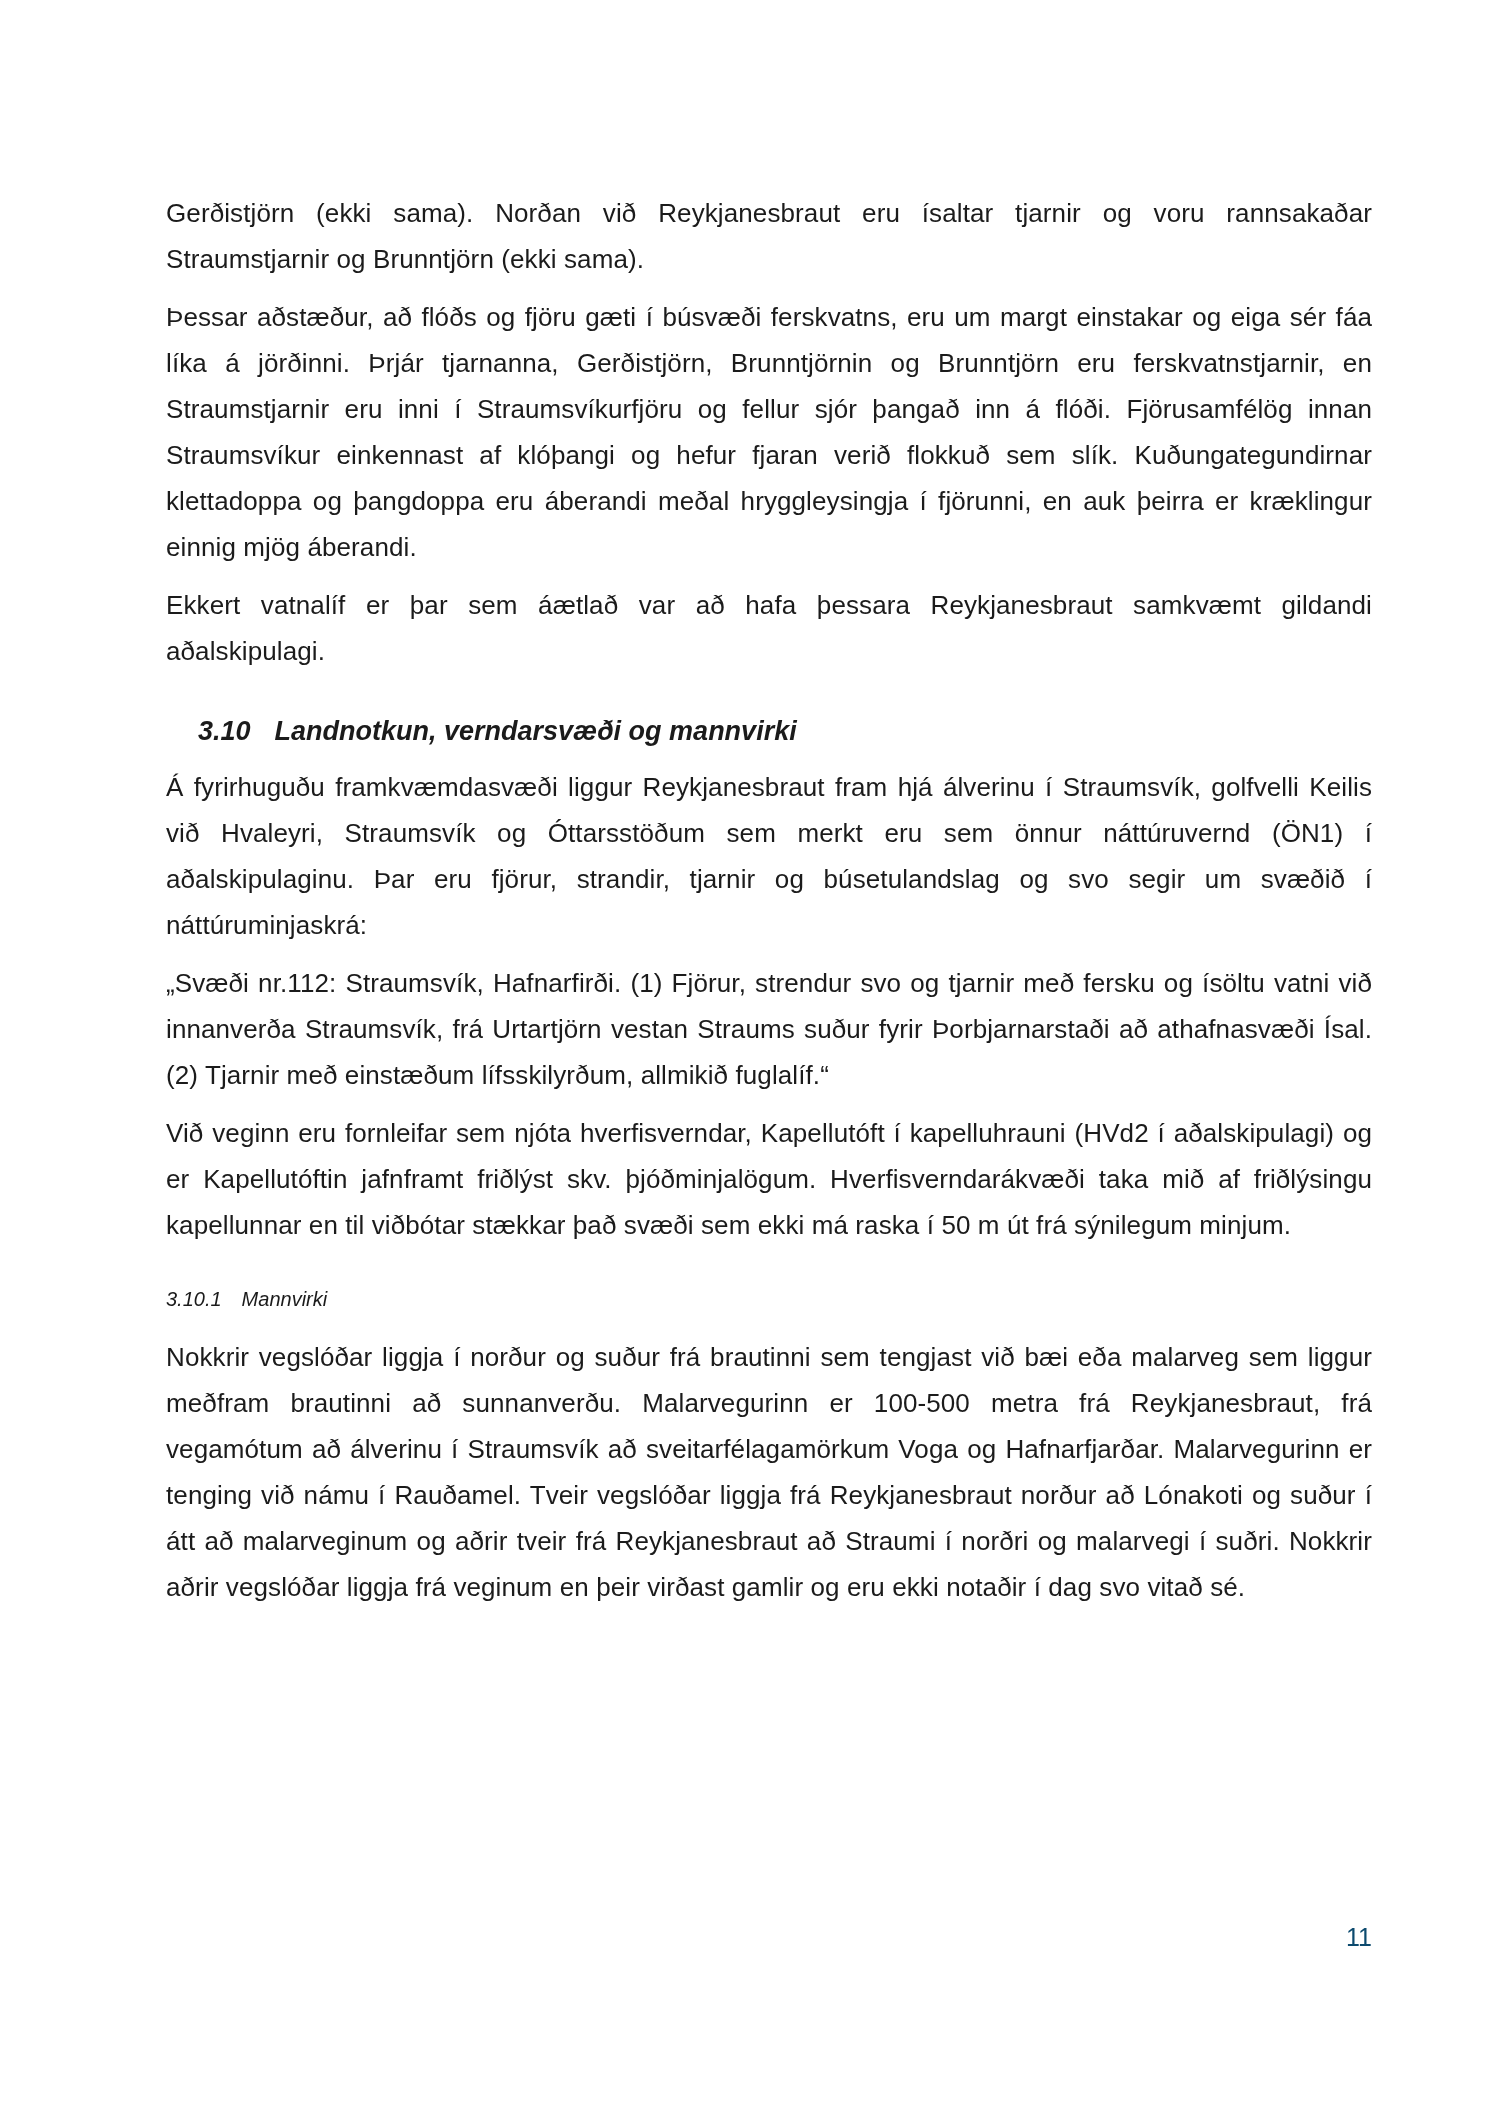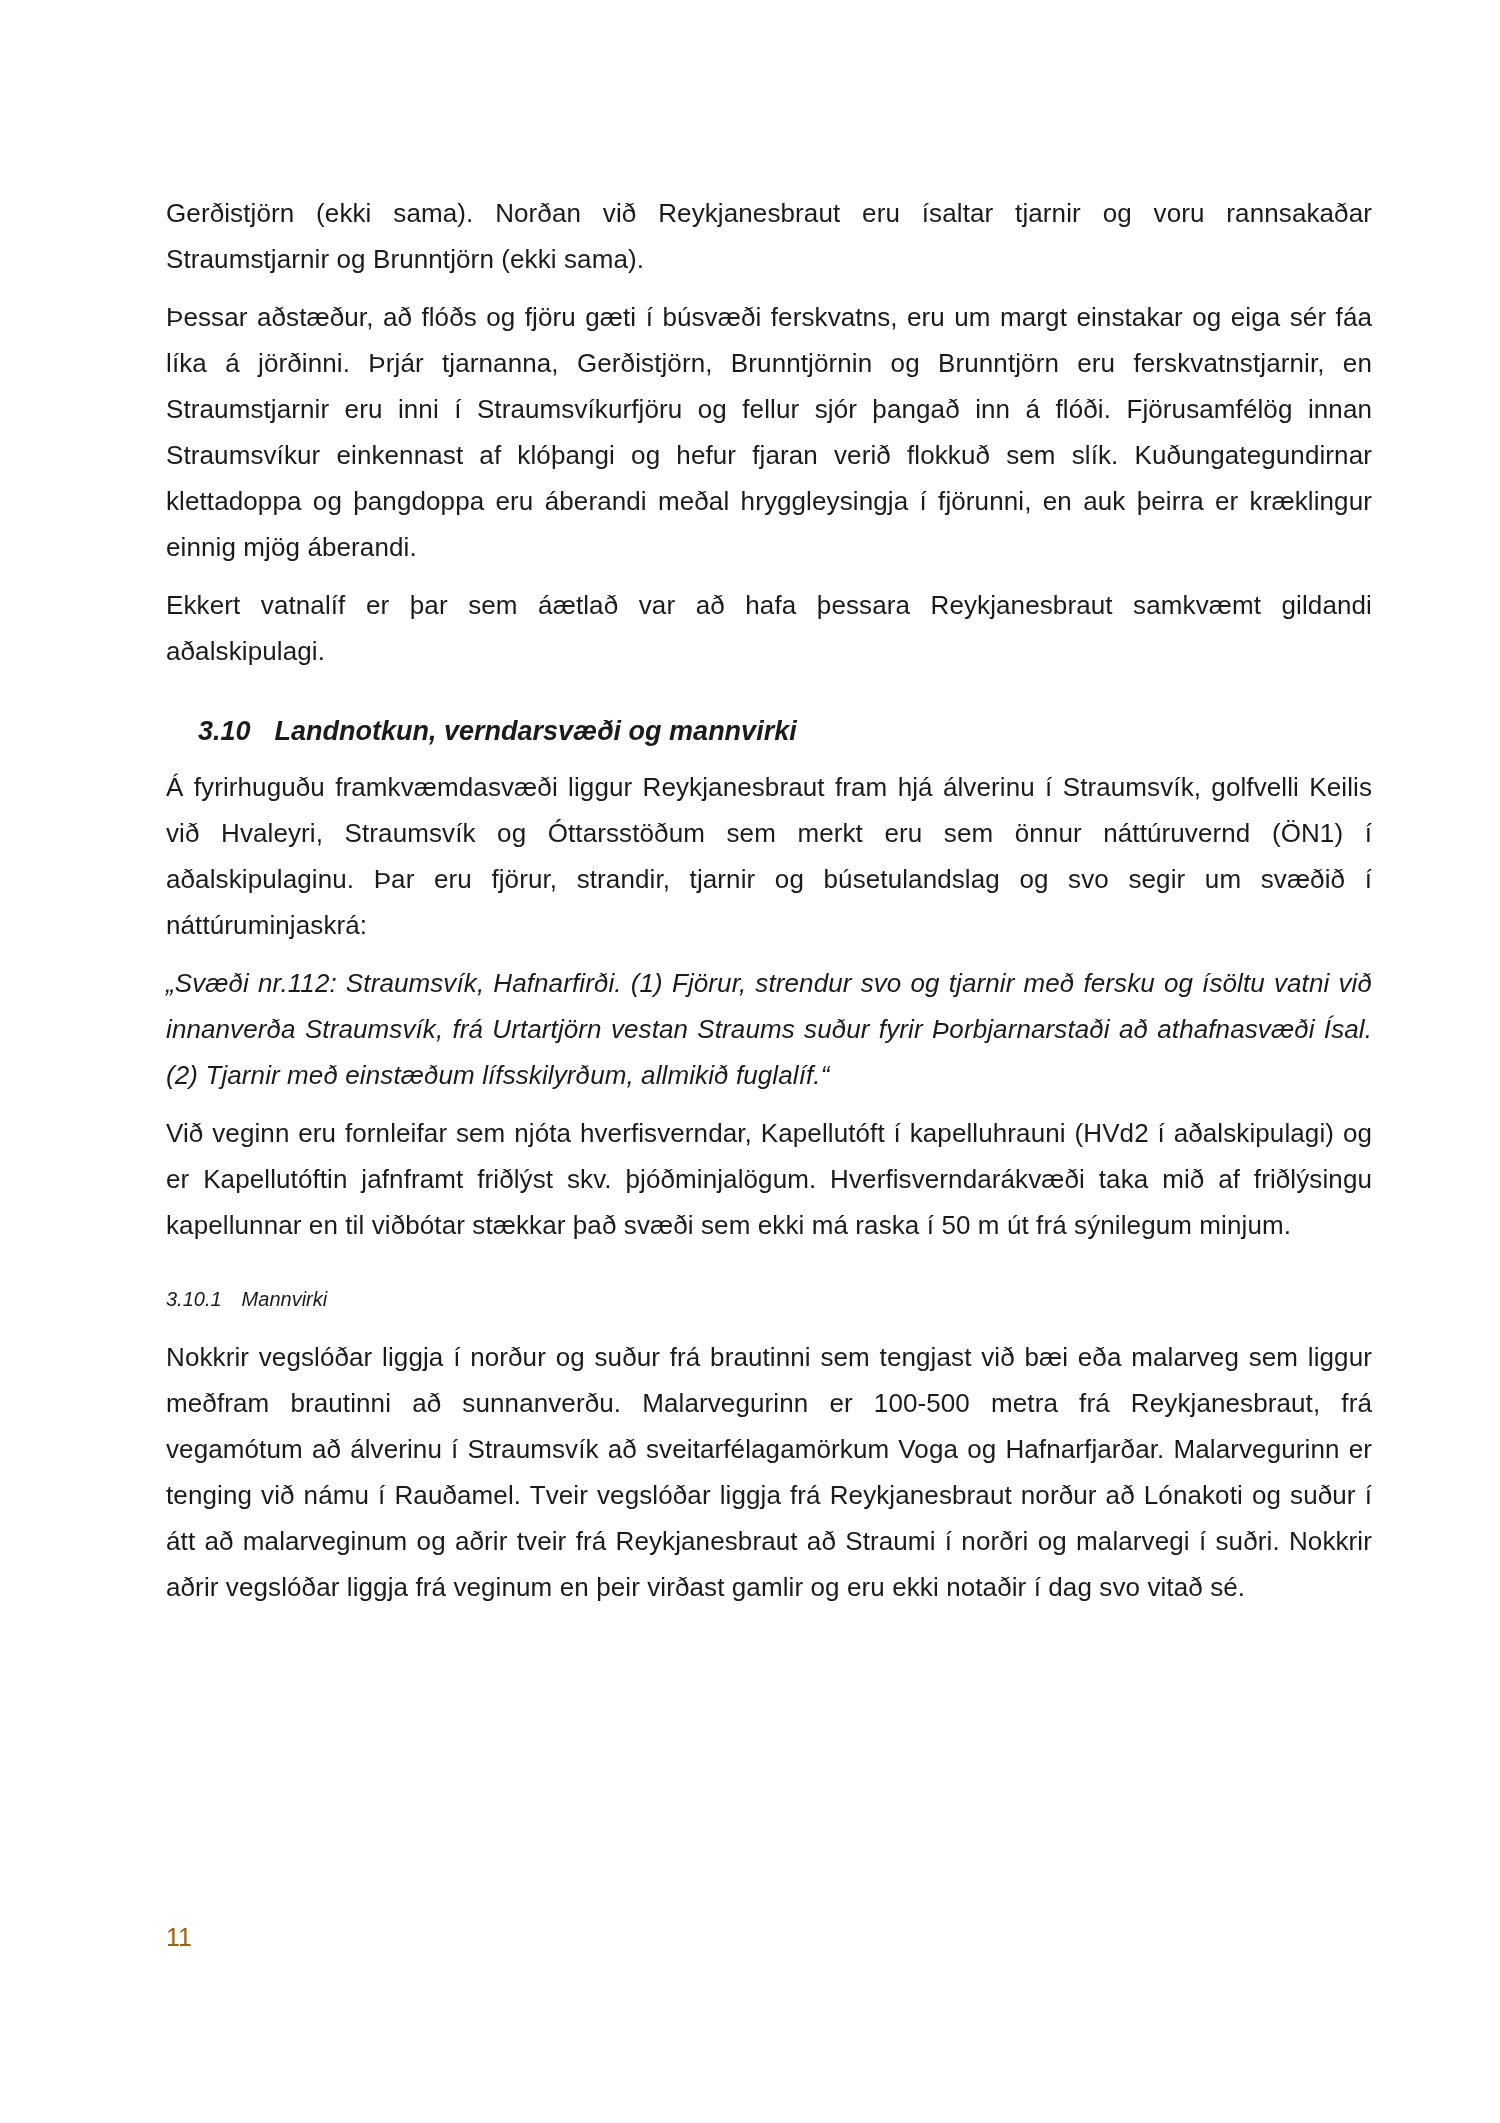--- a/index.html
+++ b/index.html
@@ -20,21 +20,20 @@
   }
   .body-p {
     margin: 0 0 12px 0;
     font-size: 26px;
     line-height: 46px;
     text-align: justify;
     text-justify: inter-word;
     letter-spacing: 0.1px;
   }
   .quote {
-    font-style: italic;
     margin-top: 12px;
   }
   .h-section {
     margin: 34px 0 10px 0;
     padding-left: 32px;
     font-size: 27px;
     line-height: 46px;
     font-weight: bold;
     font-style: italic;
     text-align: left;
@@ -51,24 +50,24 @@
     text-align: left;
   }
   .h-subsection .h-num {
     margin-right: 20px;
   }
   .footer {
     position: absolute;
     top: 1922px;
     left: 166px;
     width: 1206px;
-    text-align: left;
+    text-align: right;
     font-size: 25px;
     line-height: 30px;
-    color: #a16207;
+    color: #0c4a6e;
   }
 </style>
 </head>
 <body>
 
 <div class="page">
 
   <p class="body-p">Gerðistjörn (ekki sama). Norðan við Reykjanesbraut eru ísaltar tjarnir og voru rannsakaðar Straumstjarnir og Brunntjörn (ekki sama).</p>
 
   <p class="body-p">Þessar aðstæður, að flóðs og fjöru gæti í búsvæði ferskvatns, eru um margt einstakar og eiga sér fáa líka á jörðinni. Þrjár tjarnanna, Gerðistjörn, Brunntjörnin og Brunntjörn eru ferskvatnstjarnir, en Straumstjarnir eru inni í Straumsvíkurfjöru og fellur sjór þangað inn á flóði. Fjörusamfélög innan Straumsvíkur einkennast af klóþangi og hefur fjaran verið flokkuð sem slík. Kuðungategundirnar klettadoppa og þangdoppa eru áberandi meðal hryggleysingja í fjörunni, en auk þeirra er kræklingur einnig mjög áberandi.</p>

